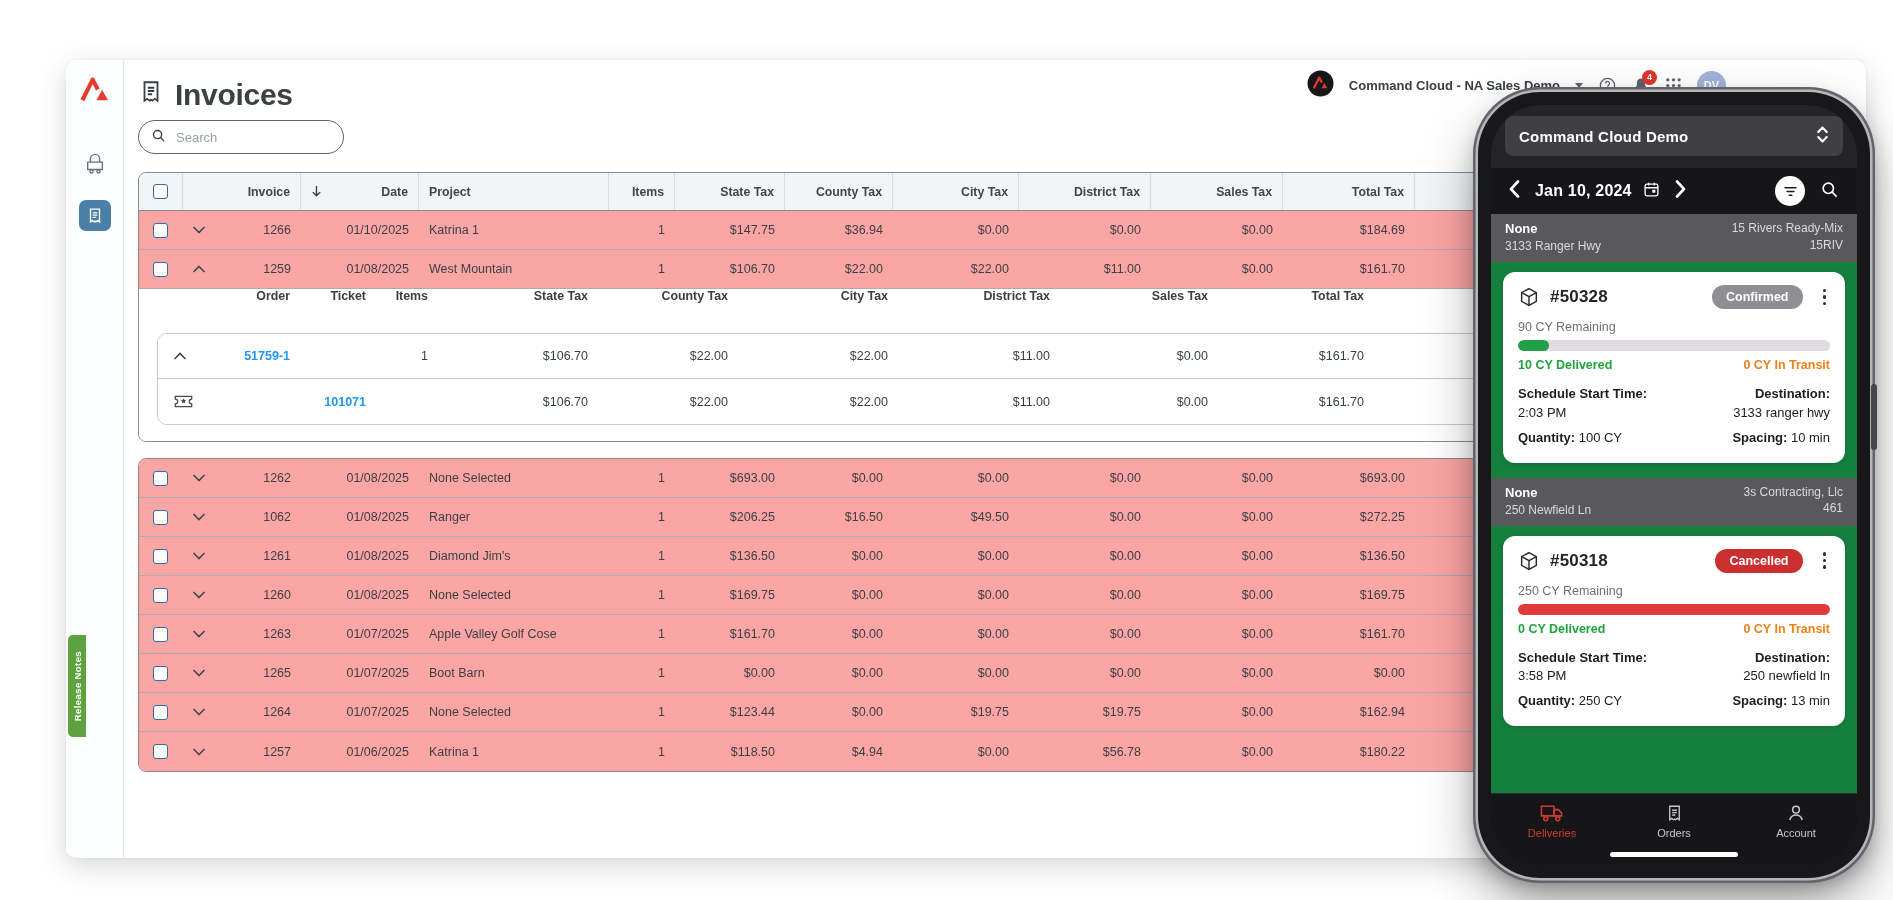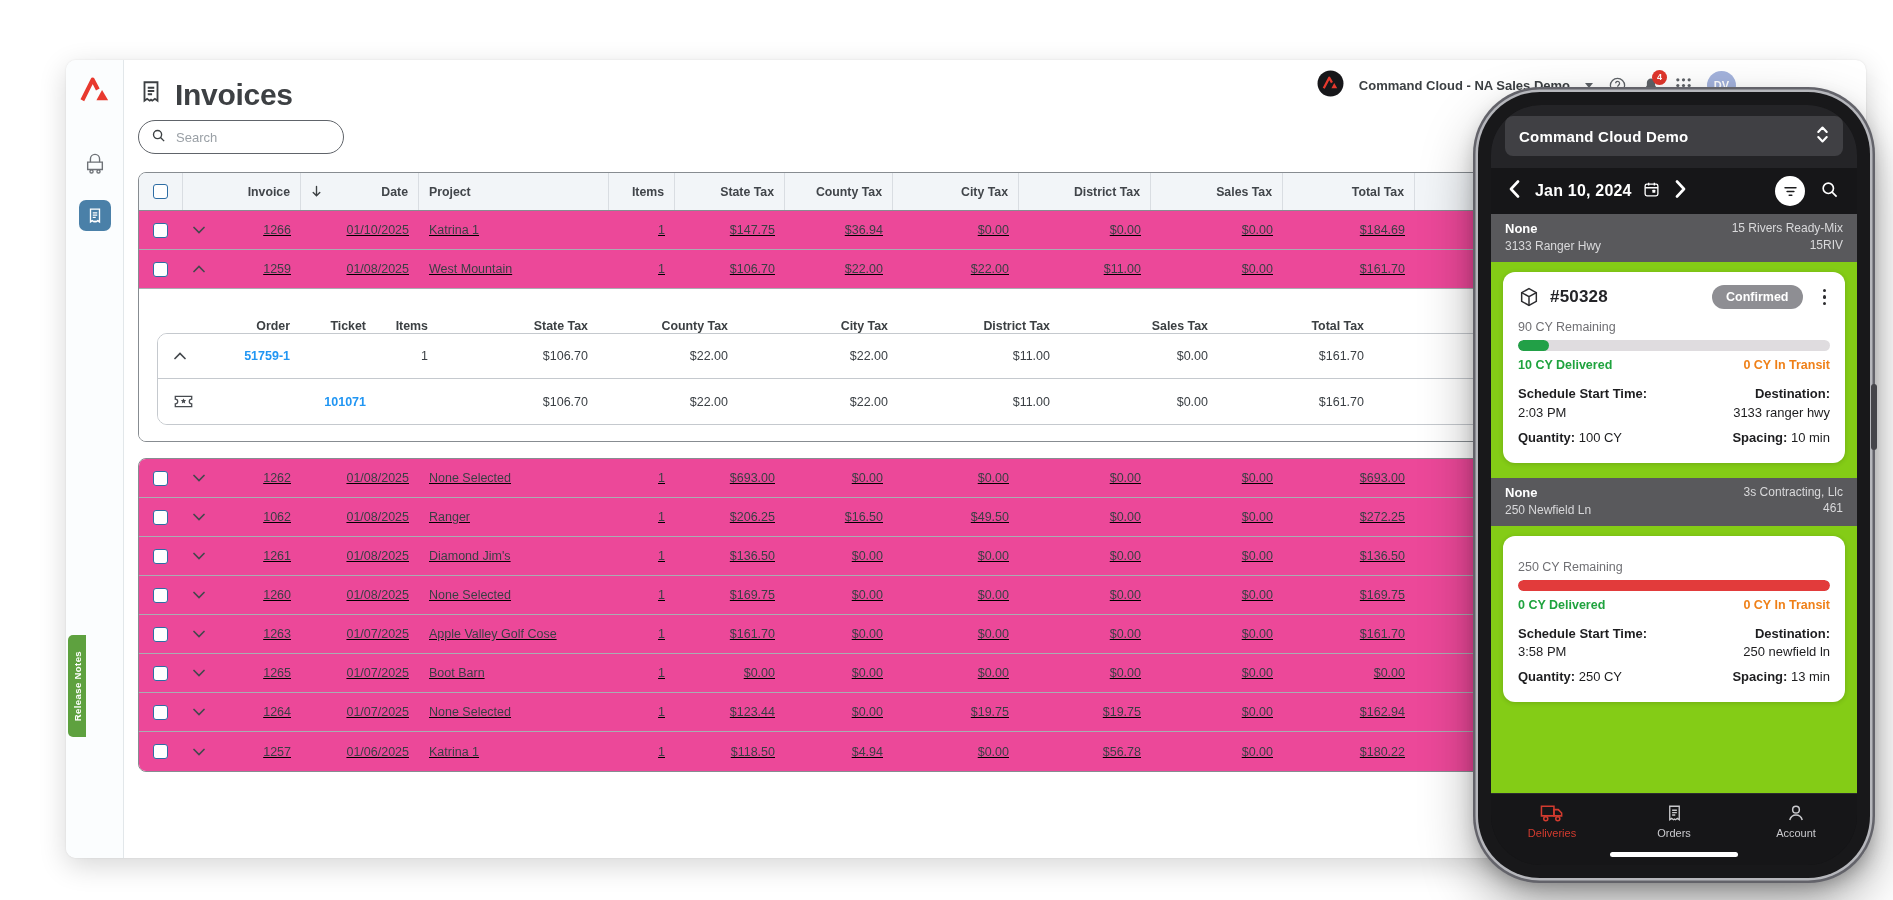--- a/index.html
+++ b/index.html
@@ -16,21 +16,21 @@
   .side-icon.active{margin-top:26px;background:#4a80a8;color:#fff;border-radius:7px;padding:6px 7px;}
 
   .release-tab{position:absolute;left:2px;top:575px;width:18px;height:102px;background:#5ea13f;
     border-radius:5px 0 0 5px;display:flex;align-items:center;justify-content:center;z-index:3;}
   .release-tab span{writing-mode:vertical-rl;transform:rotate(180deg);color:#fff;font-size:9.5px;
     font-weight:700;letter-spacing:.4px;white-space:nowrap;}
 
   .page-title-row{position:absolute;left:72px;top:18px;display:flex;gap:11px;color:#3d4043;}
   .page-title-row h1{font-size:30px;font-weight:800;letter-spacing:-.3px;color:#3d4043;}
 
-  .account-row{position:absolute;top:8px;right:130px;height:34px;display:flex;align-items:center;gap:15px;}
+  .account-row{position:absolute;top:8px;right:140px;height:34px;display:flex;align-items:center;gap:15px;}
   .org-label{font-size:13px;font-weight:600;color:#3c4043;}
   .caret-down{width:0;height:0;border-left:4.5px solid transparent;border-right:4.5px solid transparent;border-top:5px solid #5f6368;}
   .icon-btn{position:relative;display:flex;align-items:center;color:#5f6368;}
   .bell-badge{position:absolute;top:-6px;right:-7px;min-width:15px;height:15px;border-radius:8px;background:#e0362c;
     color:#fff;font-size:9px;font-weight:700;display:flex;align-items:center;justify-content:center;padding:0 3px;}
   .avatar{width:29px;height:29px;border-radius:50%;background:#a3b2dc;color:#fff;font-size:11px;font-weight:700;
     display:flex;align-items:center;justify-content:center;}
 
   .search{position:absolute;left:72px;top:60px;width:206px;height:34px;border:1.7px solid #60646a;border-radius:17px;
     background:#fff;display:flex;align-items:center;gap:8px;padding:0 12px;}
@@ -41,27 +41,27 @@
   .inv-table{position:absolute;left:72px;top:112px;width:1718px;}
   .tbl-box{border:1.5px solid #878c91;border-radius:8px;background:#fff;overflow:hidden;}
   .tbl-header{display:flex;height:38px;background:#f2f5f8;border-bottom:1.5px solid #878c91;}
   .cell{display:flex;align-items:center;box-sizing:border-box;padding:0 10px;font-size:12.5px;color:#3a3f44;
     white-space:nowrap;overflow:hidden;flex:0 0 auto;}
   .cell.right{justify-content:flex-end}
   .cell.grow{flex:1 1 auto}
   .hcell{border-right:1px solid #d9dde2;color:#41454a;font-weight:600;font-size:12.3px;height:100%;}
   .hcell:last-child{border-right:none}
   .hcell.sorted{justify-content:space-between}
-  .tbl-row{display:flex;height:39px;background:#ec4899;border-bottom:1px solid #a9adb2;text-decoration:underline;}
+  .tbl-row{display:flex;height:39px;background:#fca5a5;border-bottom:1px solid #a9adb2;}
   .tbl-row:last-child{border-bottom:none}
   .cbx{width:15px;height:15px;border:1.8px solid #2e6da4;border-radius:3px;background:#fff;flex:0 0 auto;}
   .lnk{color:#2196f3;font-weight:700;text-decoration:none;font-size:12.5px;}
   .gap-strip{height:16px}
   .expanded-zone{background:#fff;padding-bottom:16px;}
-  .sub-header{display:flex;height:44px;align-items:flex-end;padding-left:19px;}
+  .sub-header{display:flex;height:44px;align-items:flex-start;padding-left:19px;}
   .shcell{font-weight:700;color:#3c4043;font-size:12.4px;}
   .sub-card{margin:0 14px 0 18px;border:1px solid #c5c9ce;border-radius:10px;overflow:hidden;background:#fff;}
   .sub-row{display:flex;height:45px;border-bottom:1px solid #c5c9ce;background:#fff;}
   .sub-row:last-child{border-bottom:none}
 
   .table-footer{position:absolute;left:58px;right:0;bottom:0;height:40px;border-top:1px solid #c6cbd0;
     display:flex;align-items:center;gap:7px;padding-left:72px;border-radius:0 0 10px 0;background:#fff;}
   .columns-label{color:#2a6db5;font-size:11px;font-weight:700;letter-spacing:.7px;}
 
   
@@ -74,21 +74,21 @@
   .p-status{height:48px;display:flex;align-items:center;gap:6px;padding:10px 34px 0 44px;color:#fff;flex:0 0 auto;}
   .p-time{font-size:16px;font-weight:700;letter-spacing:.3px}
   .p-status .sp{flex:1}
   .p-net{font-size:11.5px;font-weight:600;color:#fff}
   .p-org{background:#242427;padding:11px 14px 12px;flex:0 0 auto;}
   .p-org-btn{background:#404044;border-radius:8px;height:40px;display:flex;align-items:center;padding:0 14px;color:#fff;}
   .p-org-label{font-size:15px;font-weight:700;letter-spacing:.2px}
   .p-datebar{background:#161618;height:46px;display:flex;align-items:center;gap:15px;padding:0 18px;color:#fff;flex:0 0 auto;}
   .p-date{font-size:16px;font-weight:700;letter-spacing:.2px}
   .p-filter{width:30px;height:30px;border-radius:50%;background:#fff;display:flex;align-items:center;justify-content:center;}
-  .p-scroll{flex:1 1 auto;background:#84cc16;overflow:hidden;}
+  .p-scroll{flex:1 1 auto;background:#15803d;overflow:hidden;}
   .p-section{background:#59595c;color:#fff;padding:6px 14px 7px;display:flex;justify-content:space-between;line-height:1.4;}
   .p-sec-r{text-align:right}
   .p-sec-title{font-size:13px;font-weight:700}
   .p-sec-sub{font-size:12px;color:#d9d9db}
   .p-card{background:#fff;border-radius:12px;margin:10px 12px 15px;padding:13px 15px 15px;box-shadow:0 1px 5px rgba(0,0,0,.16);}
   .p-card-head{display:flex;align-items:center;gap:10px;}
   .p-order-id{font-size:17px;font-weight:700;color:#242428;letter-spacing:.2px}
   .p-badge{margin-left:auto;color:#fff;font-size:12.5px;font-weight:700;padding:5px 14px;border-radius:14px;}
   .p-kebab{display:flex;flex-direction:column;gap:3px;padding:2px 4px;margin-left:6px;}
   .p-kebab i{width:3.5px;height:3.5px;border-radius:50%;background:#2c2c2f;display:block}
@@ -641,20 +641,35 @@
           <div>
             <div class="p-sec-title">None</div>
             <div class="p-sec-sub">250 Newfield Ln</div>
           </div>
           <div class="p-sec-r">
             <div class="p-sec-sub">3s Contracting, Llc</div>
             <div class="p-sec-sub">461</div>
           </div>
         </div>
         <div class="p-card">
+          <div class="p-card-head">
+            <span style="display: inline-flex; align-items: center;">
+              <svg width="22" height="22" viewBox="0 0 24 24" fill="none" stroke="#2b2b2e" stroke-width="1.6">
+                <path d="M12 2.8l8 4.4v9.6l-8 4.4-8-4.4V7.2z"></path>
+                <path d="M4 7.2l8 4.4 8-4.4M12 11.6v9.6"></path>
+              </svg>
+            </span>
+            <span class="p-order-id">#50318</span>
+            <span class="p-badge" style="background: rgb(204, 47, 47);">Cancelled</span>
+            <span class="p-kebab">
+              <i></i>
+              <i></i>
+              <i></i>
+            </span>
+          </div>
           <div class="p-remaining">250 CY Remaining</div>
           <div class="p-progress">
             <div class="p-progress-fill" style="width: 100%; background: rgb(226, 59, 59);"></div>
           </div>
           <div class="p-flow">
             <span style="color: rgb(31, 163, 62);">0 CY Delivered</span>
             <span style="color: rgb(239, 128, 24);">0 CY In Transit</span>
           </div>
           <div class="p-details">
             <div class="p-drow">

